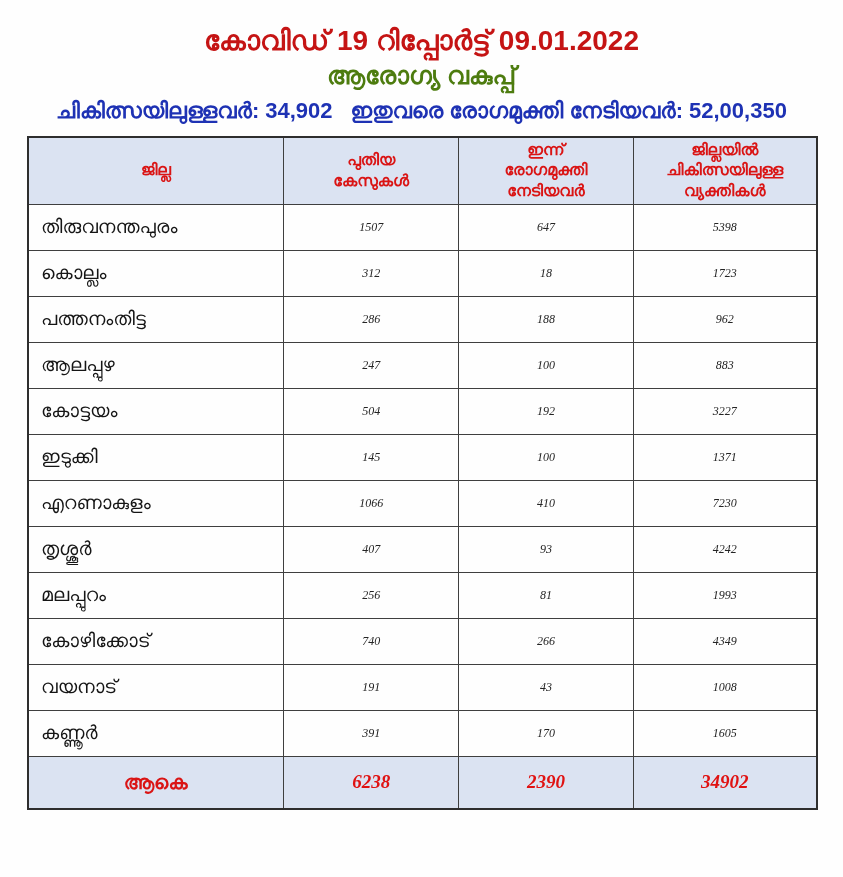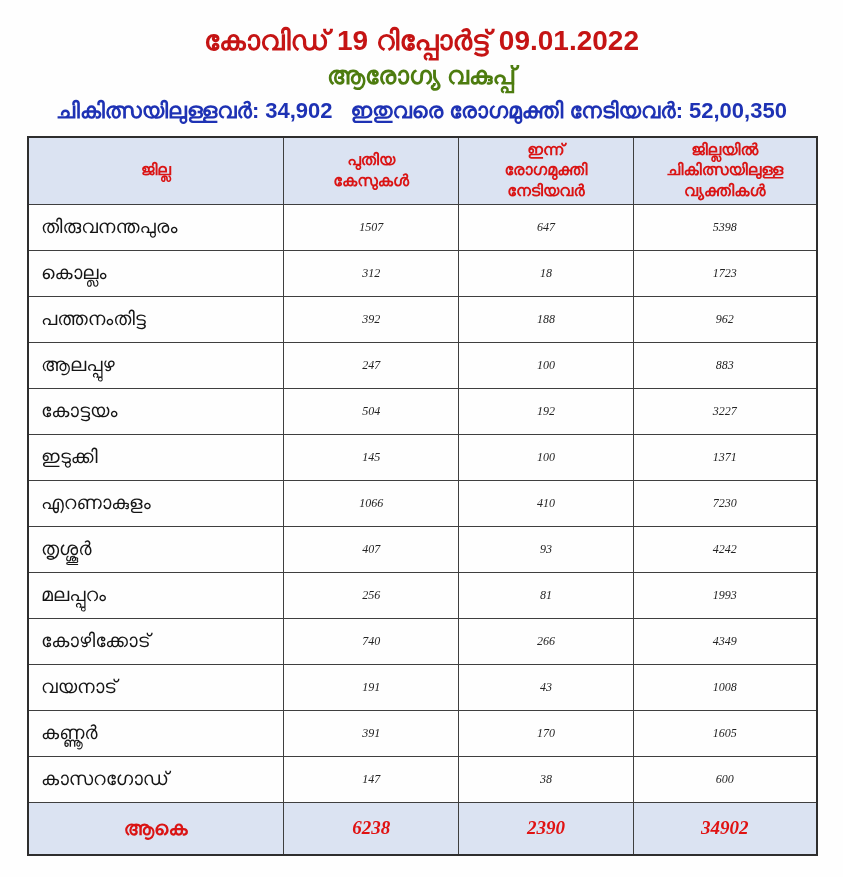--- a/index.html
+++ b/index.html
@@ -154,21 +154,21 @@
           <td class="num-cell">5398</td>
         </tr>
         <tr>
           <td class="district-cell">കൊല്ലം</td>
           <td class="num-cell">312</td>
           <td class="num-cell">18</td>
           <td class="num-cell">1723</td>
         </tr>
         <tr>
           <td class="district-cell">പത്തനംതിട്ട</td>
-          <td class="num-cell">392</td>
+          <td class="num-cell">286</td>
           <td class="num-cell">188</td>
           <td class="num-cell">962</td>
         </tr>
         <tr>
           <td class="district-cell">ആലപ്പുഴ</td>
           <td class="num-cell">247</td>
           <td class="num-cell">100</td>
           <td class="num-cell">883</td>
         </tr>
         <tr>
@@ -211,26 +211,20 @@
           <td class="district-cell">വയനാട്</td>
           <td class="num-cell">191</td>
           <td class="num-cell">43</td>
           <td class="num-cell">1008</td>
         </tr>
         <tr>
           <td class="district-cell">കണ്ണൂർ</td>
           <td class="num-cell">391</td>
           <td class="num-cell">170</td>
           <td class="num-cell">1605</td>
-        </tr>
-        <tr>
-          <td class="district-cell">കാസറഗോഡ്</td>
-          <td class="num-cell">147</td>
-          <td class="num-cell">38</td>
-          <td class="num-cell">600</td>
         </tr>
         <tr class="total-row">
           <td class="total-label">ആകെ</td>
           <td class="num-cell">6238</td>
           <td class="num-cell">2390</td>
           <td class="num-cell">34902</td>
         </tr>
       </tbody>
   </table>
 

